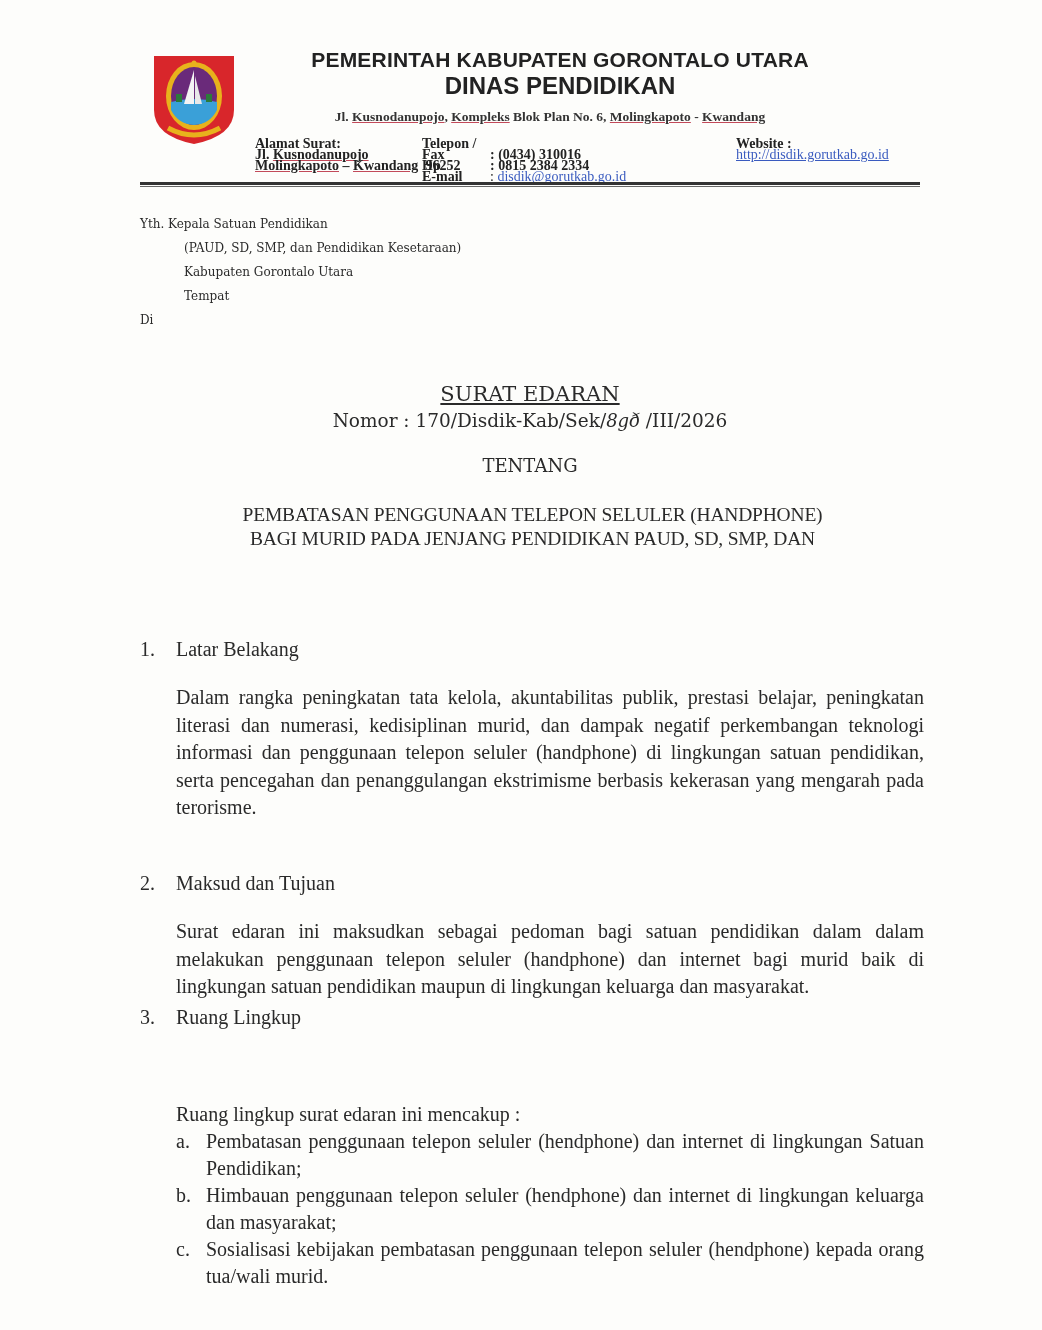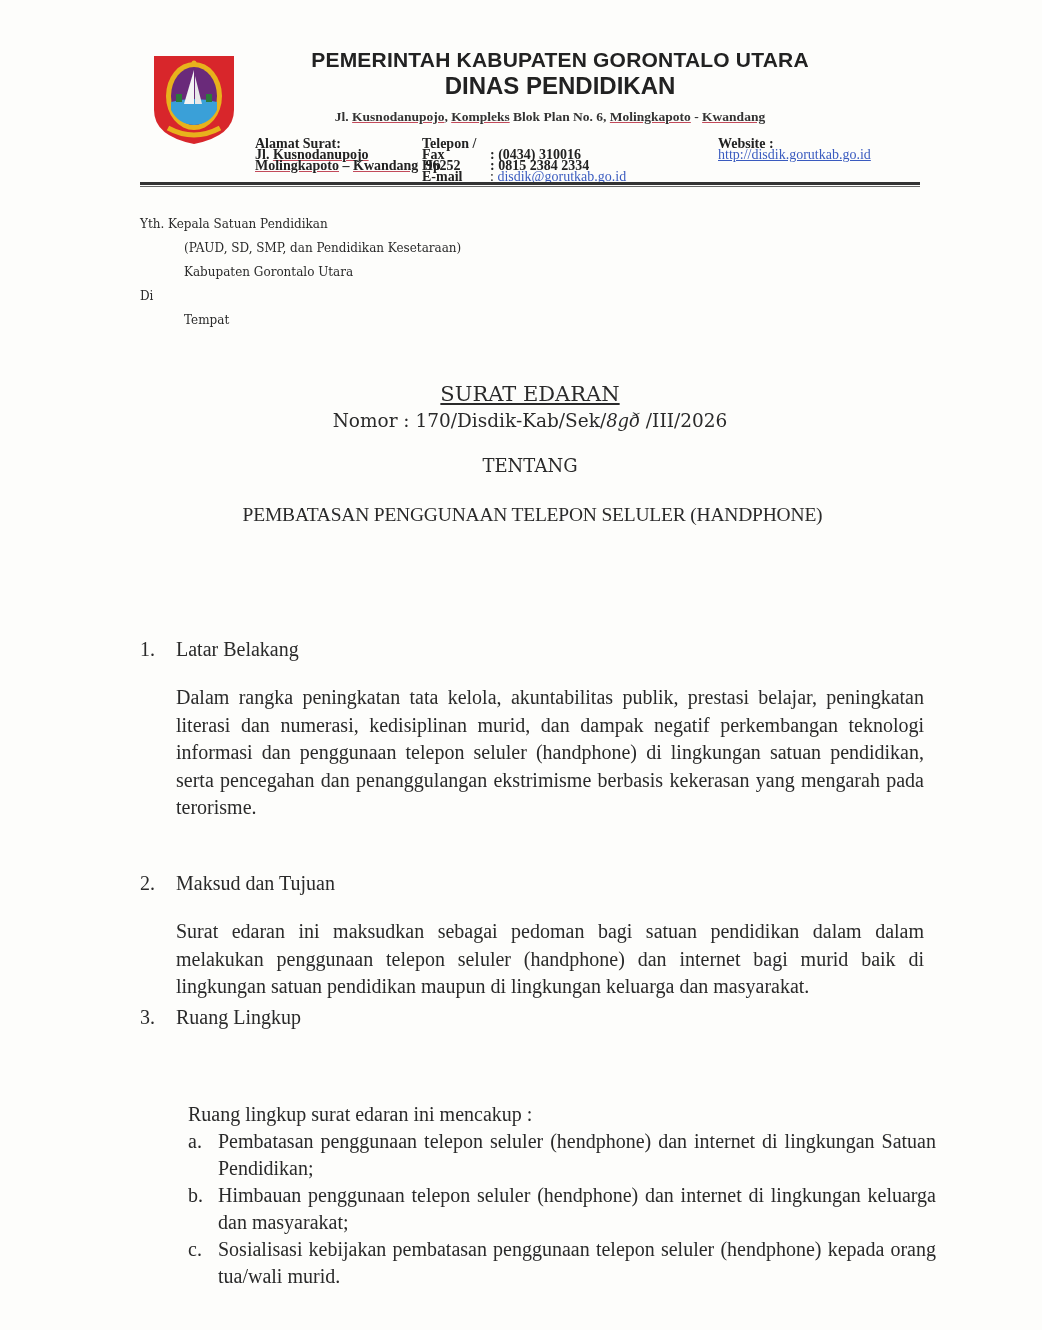--- a/index.html
+++ b/index.html
@@ -21,21 +21,21 @@
   .addressee { left:140px; top:212px; font-size:12px; line-height:24px; color:#2a2a2a; }
   .title { left:290px; top:382px; width:480px; text-align:center; font-size:21px; color:#2a2a2a; }
   .title span { text-decoration:underline; }
   .nomor { left:250px; top:410px; width:560px; text-align:center; font-size:18.5px; color:#2a2a2a; }
   .sig { font-family:"DejaVu Serif", serif; font-style:italic; font-size:18px; }
   .tentang { left:290px; top:455px; width:480px; text-align:center; font-size:18px; color:#2a2a2a; }
   .subject { left:190px; top:503px; width:685px; text-align:center; font-size:19.5px; line-height:24px; color:#2a2a2a; font-family:"Liberation Serif", serif; letter-spacing:-0.2px; }
   .sec-h { left:140px; font-size:20px; color:#2a2a2a; font-family:"Liberation Serif", serif; }
   .sec-h .num { display:inline-block; width:36px; }
   .para { left:176px; width:748px; font-size:20px; line-height:27.5px; text-align:justify; text-align-last:left; color:#2a2a2a; font-family:"Liberation Serif", serif; }
-  .list { left:188px; width:748px; font-size:20px; line-height:27px; color:#2a2a2a; font-family:"Liberation Serif", serif; }
+  .list { left:176px; width:748px; font-size:20px; line-height:27px; color:#2a2a2a; font-family:"Liberation Serif", serif; }
   .li { display:flex; }
   .li .mk { width:30px; flex:none; }
   .li .tx { flex:1; text-align:justify; text-align-last:left; }
 </style>
 </head>
 <body>
 
 <div class="abs logo">
   <svg width="88" height="96" viewBox="0 0 88 96">
     <path d="M4 6 L84 6 L84 60 Q84 86 44 94 Q4 86 4 60 Z" fill="#d8262b"></path>
@@ -62,43 +62,44 @@
   <div><b><span>Jl. </span><span class="u">Kusnodanupojo</span></b></div>
   <div><b><span class="u">Molingkapoto</span><span> – </span><span class="u">Kwandang</span><span style="white-space:pre">  96252</span></b></div>
 </div>
 
 <div class="abs contact sans" style="left:422px;">
   <div><b style="display:inline-block;width:68px">Telepon / Fax</b><b>: (0434) 310016</b></div>
   <div><b style="display:inline-block;width:68px">Hp</b><b>: 0815 2384 2334</b></div>
   <div><b style="display:inline-block;width:68px">E-mail</b><span style="white-space:pre">: </span><a class="link">disdik@gorutkab.go.id</a></div>
 </div>
 
-<div class="abs contact sans" style="left:718px;">
+<div class="abs contact sans" style="left:736px;">
   <div><b>Website :</b></div>
   <div><a class="link">http://disdik.gorutkab.go.id</a></div>
 </div>
 
 <div class="abs rule1"></div>
 <div class="abs rule2"></div>
 
 <div class="abs addressee serif">
   <div>Yth. Kepala Satuan Pendidikan</div>
   <div style="padding-left:44px">(PAUD, SD, SMP, dan Pendidikan Kesetaraan)</div>
   <div style="padding-left:44px">Kabupaten Gorontalo Utara</div>
+  <div style="padding-left:44px">Tempat</div>
   <div>Di</div>
-  <div style="padding-left:44px">Tempat</div>
 </div>
 
 <div class="abs title serif"><span>SURAT EDARAN</span></div>
 <div class="abs nomor serif">
   <span>Nomor : 170/Disdik-Kab/Sek/</span><span class="sig">8gð</span><span style="white-space:pre"> /III/2026</span>
 </div>
 <div class="abs tentang serif">TENTANG</div>
 <div class="abs subject">
   <div>PEMBATASAN PENGGUNAAN TELEPON SELULER (HANDPHONE)</div>
+  <div>BAGI MURID PADA JENJANG PENDIDIKAN PAUD, SD, SMP, DAN</div>
 </div>
 
 <div class="abs sec-h" style="top:638px;">
   <span class="num">1.</span><span>Latar Belakang</span>
 </div>
 <div class="abs para" style="top:684px;">Dalam rangka peningkatan tata kelola, akuntabilitas publik, prestasi belajar, peningkatan literasi dan numerasi, kedisiplinan murid, dan dampak negatif perkembangan teknologi informasi dan penggunaan telepon seluler (handphone) di lingkungan satuan pendidikan, serta pencegahan dan penanggulangan ekstrimisme berbasis kekerasan yang mengarah pada terorisme.</div>
 
 <div class="abs sec-h" style="top:872px;">
   <span class="num">2.</span><span>Maksud dan Tujuan</span>
 </div>

